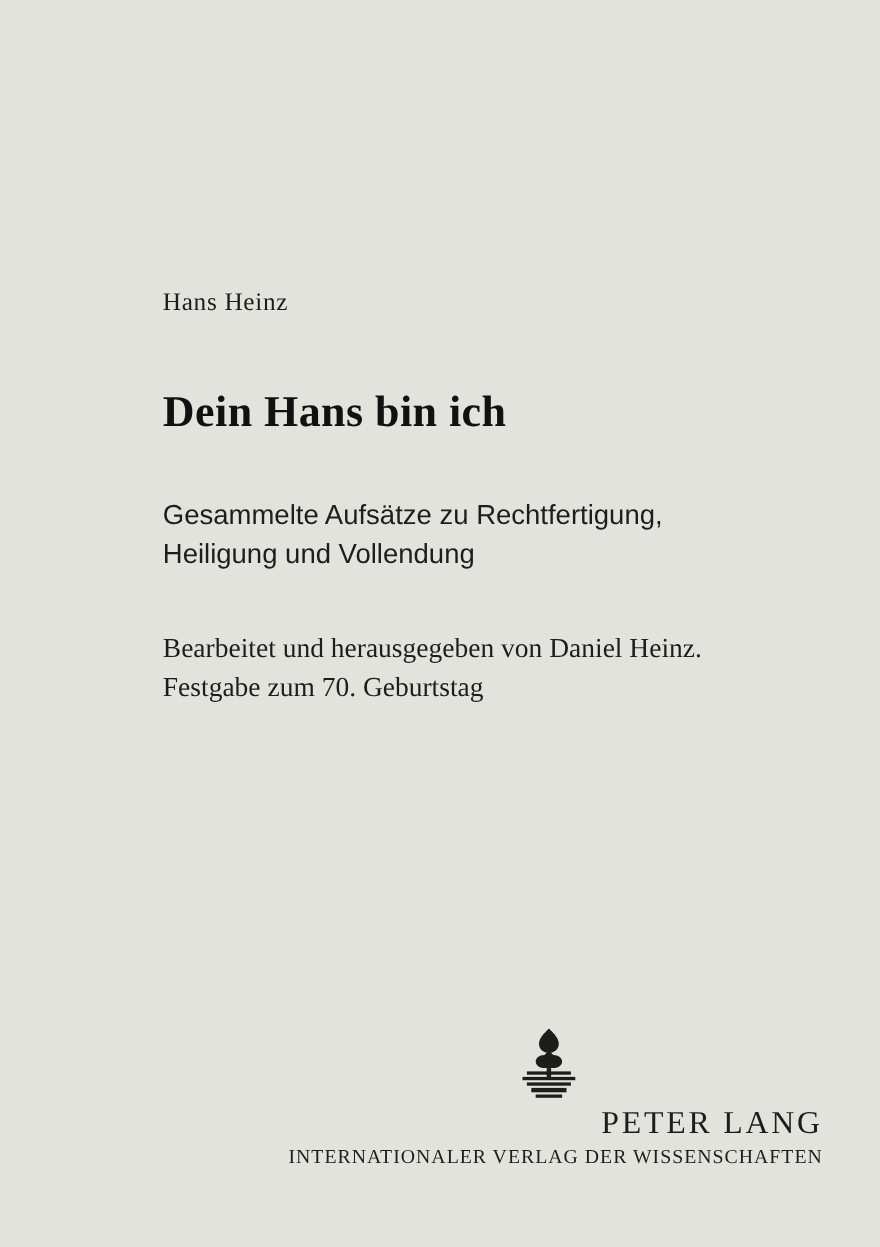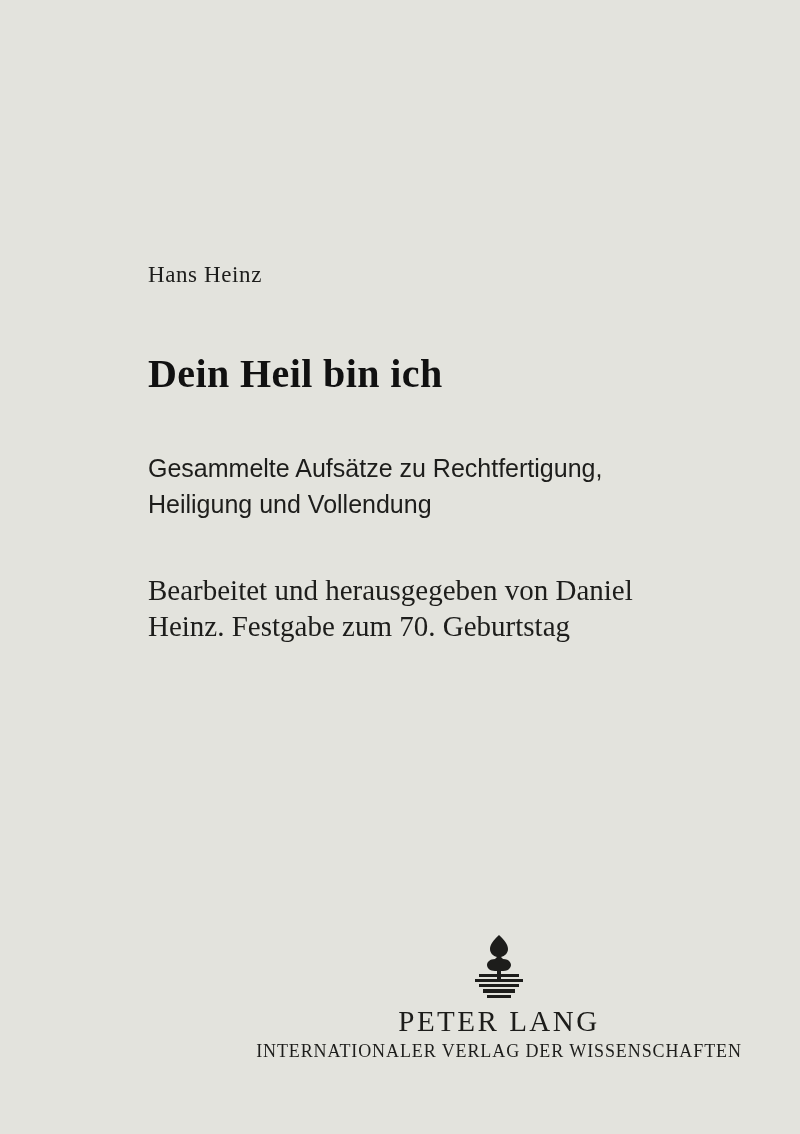--- a/index.html
+++ b/index.html
@@ -48,31 +48,31 @@
     font-size: 25px;
     line-height: 36px;
     color: #1d1d1b;
     font-family: Liberation Sans, sans-serif;
   }
   .editor-note {
     position: absolute;
     left: 148px;
     top: 572px;
     width: 505px;
-    font-size: 29px;
+    font-size: 25px;
     line-height: 36px;
     color: #1d1d1b;
     font-family: "Liberation Serif", serif;
   }
   .publisher-block {
     position: absolute;
     left: 250px;
     right: 52px;
     bottom: 72px;
-    text-align: center;
+    text-align: right;
   }
   .logo {
     display: block;
     margin: 0 auto 6px auto;
     width: 84px;
     height: 66px;
   }
   .publisher-name {
     font-size: 29px;
     letter-spacing: 2.5px;
@@ -87,21 +87,21 @@
     font-family: "Liberation Serif", serif;
   }
 </style>
 </head>
 <body>
 
 <div class="page">
 
   <div class="author">Hans Heinz</div>
 
-  <div class="title">Dein Heil bin ich</div>
+  <div class="title">Dein Hans bin ich</div>
 
   <div class="subtitle">Gesammelte Aufsätze zu Rechtfertigung, Heiligung und Vollendung</div>
 
   <div class="editor-note">Bearbeitet und herausgegeben von Daniel Heinz. Festgabe zum 70. Geburtstag</div>
 
   <div class="publisher-block">
     <svg class="logo" viewBox="0 0 84 66">
       <g fill="#1d1d1b">
 
         <path d="M42 2 C37 7 33 11 33 16 C33 20 36 23 40 24 L38 26 C33 26 30 29 30 32 C30 35 33 38 38 38 L46 38 C51 38 54 35 54 32 C54 29 51 26 46 26 L44 24 C48 23 51 20 51 16 C51 11 47 7 42 2 Z"></path>

